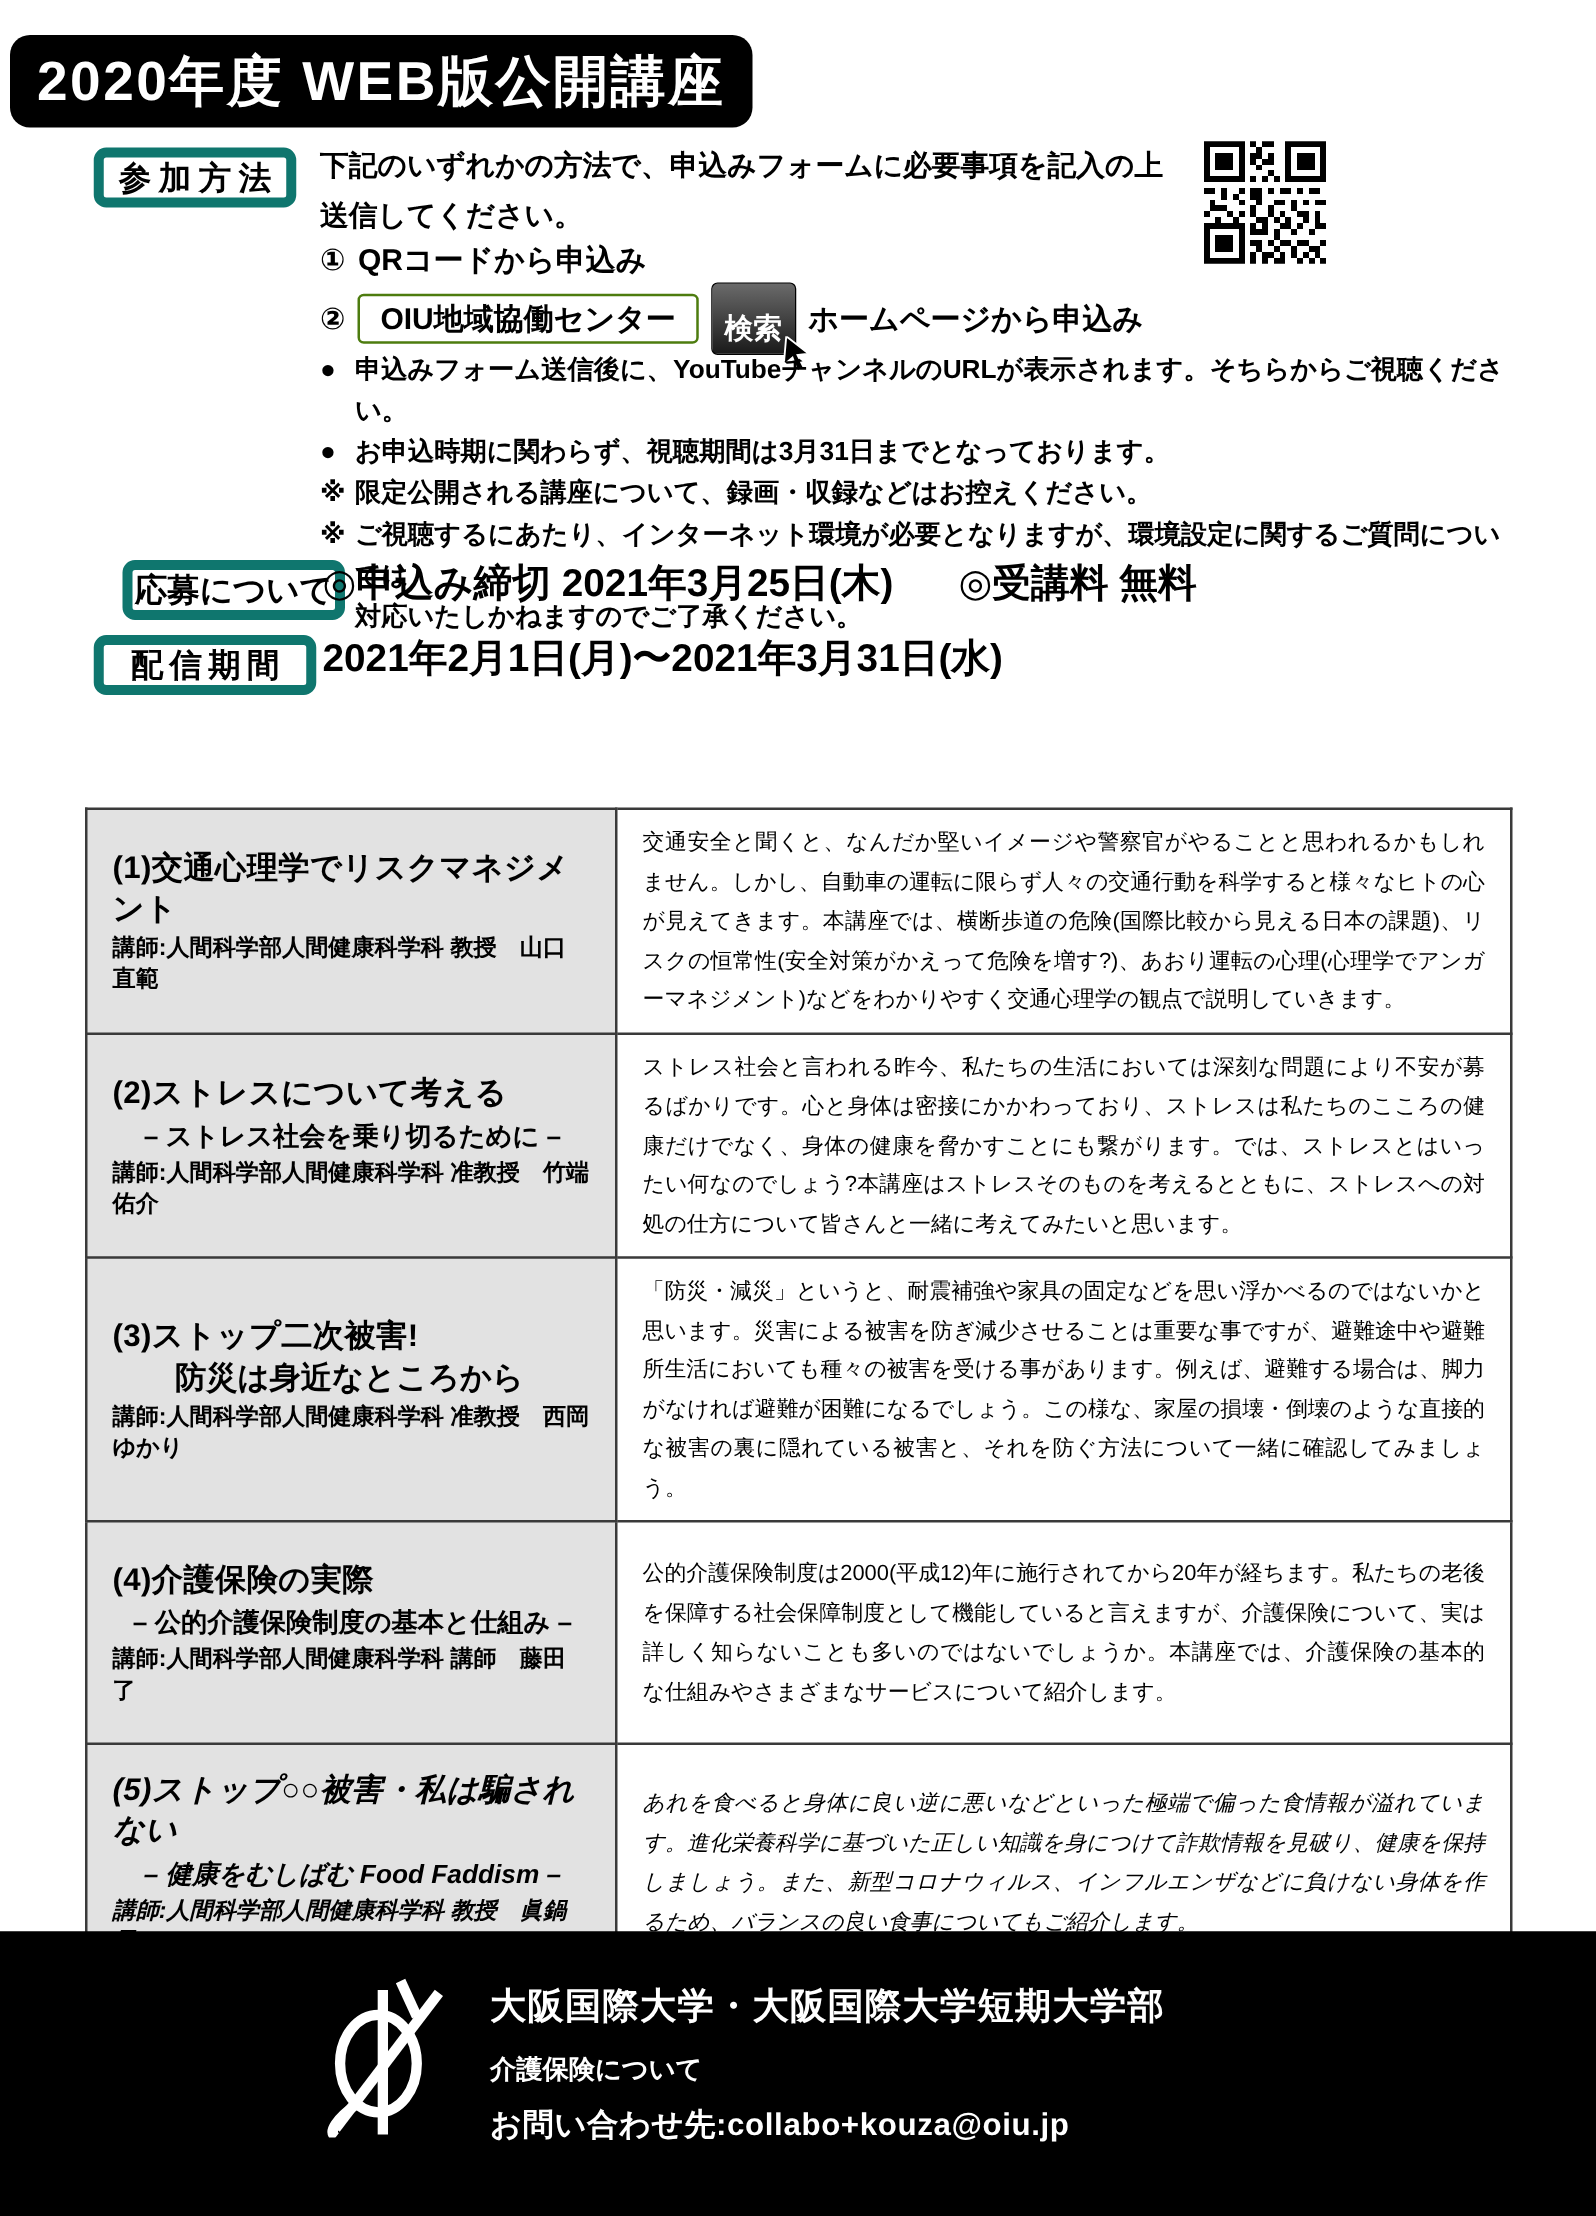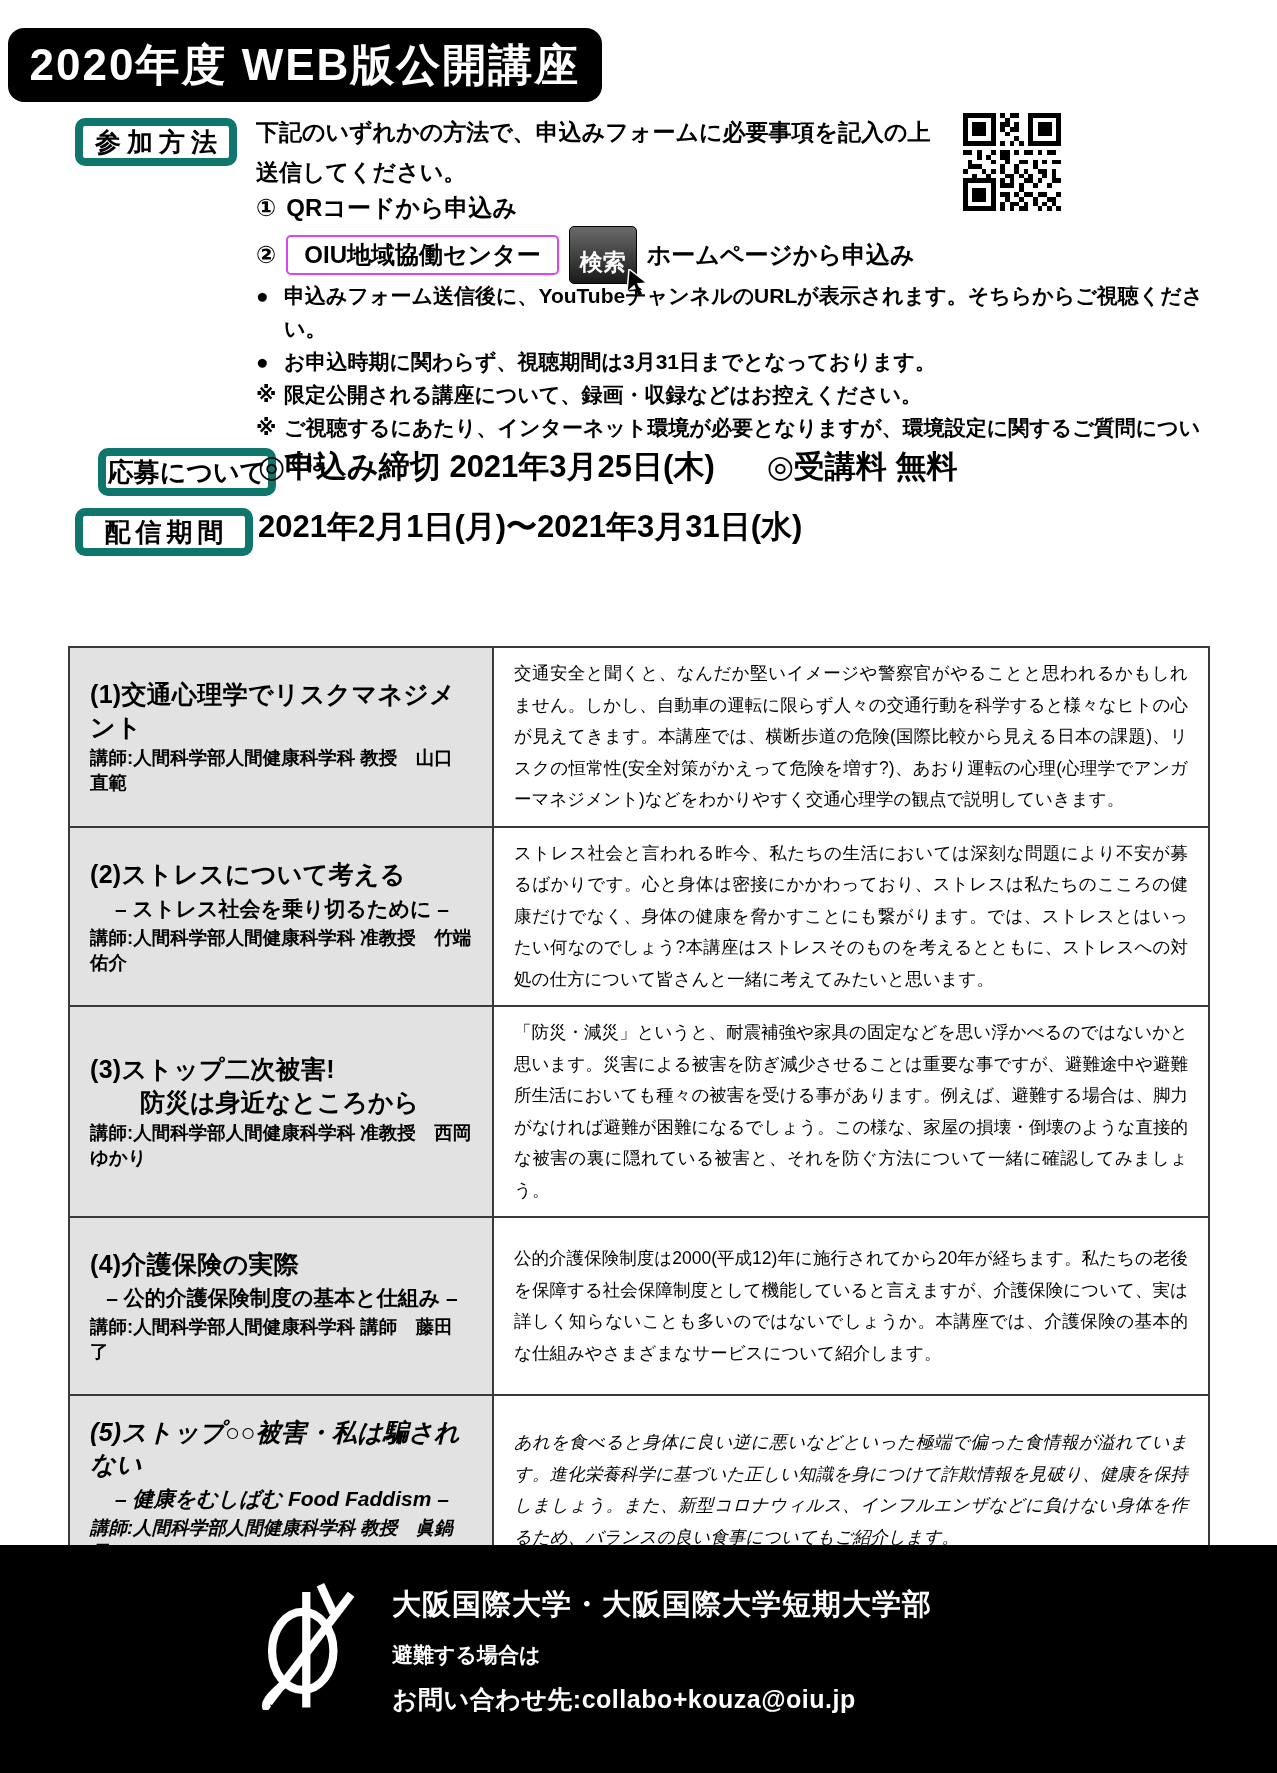--- a/index.html
+++ b/index.html
@@ -24,21 +24,21 @@
     font-weight:bold; white-space:nowrap; box-sizing:border-box;
   }
   .lb-sanka { position:absolute; left:75px; top:118px; width:162px; height:48px; font-size:26px; letter-spacing:6px; padding-left:6px; }
   .lb-oubo  { position:absolute; left:75px; top:448px; width:178px; height:48px; font-size:26px;margin-left:23px; }
   .lb-haishin { position:absolute; left:75px; top:508px; width:178px; height:48px; font-size:26px; letter-spacing:5px; padding-left:5px; }
 
   .participation-intro { position:absolute; left:256px; top:112px; width:720px; font-size:23px; font-weight:bold; line-height:1.75; }
   .method { position:absolute; left:256px; font-size:24px; font-weight:bold; display:flex; align-items:center; gap:10px; white-space:nowrap; }
   .method1 { top:192px; }
   .method2 { top:226px; }
-  .oiu-box { border:2px solid #d946ef; border-radius:5px; padding:2px 16px; font-weight:bold; font-size:24px; background:#fff; }
+  .oiu-box { border:2px solid #4d7c0f; border-radius:5px; padding:2px 16px; font-weight:bold; font-size:24px; background:#fff; }
   .search-btn {
     position:relative; background:linear-gradient(#6a6a6a,#1a1a1a); color:#fff;
     font-weight:bold; font-size:23px; padding:20px 10px 5px; border-radius:5px;
     border:1px solid #000;
   }
   .search-btn svg { position:absolute; right:-15px; bottom:-14px; }
 
   .qr { position:absolute; left:963px; top:113px; width:98px; height:98px; }
 
   .notes { position:absolute; left:256px; top:280px; width:960px; }
@@ -207,20 +207,24 @@
     <span class="txt">お申込時期に関わらず、視聴期間は3月31日までとなっております。</span>
   </div>
   <div class="note">
     <span class="marker">※</span>
     <span class="txt">限定公開される講座について、録画・収録などはお控えください。</span>
   </div>
   <div class="note">
     <span class="marker">※</span>
     <span class="txt">ご視聴するにあたり、インターネット環境が必要となりますが、環境設定に関するご質問については</span>
   </div>
+  <div class="note">
+    <span class="marker"></span>
+    <span class="txt">対応いたしかねますのでご了承ください。</span>
+  </div>
 </div>
 
 <div class="label-box lb-oubo">
   <span>応募について</span>
 </div>
 <div class="oubo-value">
   <span>◎申込み締切 2021年3月25日(木)</span>
   <span class="gap"></span>
   <span>◎受講料 無料</span>
 </div>
@@ -294,16 +298,16 @@
     <g stroke="#fff" stroke-width="7" fill="none">
       <ellipse cx="43" cy="60" rx="26" ry="33"></ellipse>
       <path d="M46 10 L46 108"></path>
       <path d="M14 104 L84 12"></path>
       <path d="M58 4 L69 28"></path>
       <path d="M30 86 Q6 104 14 110"></path>
     </g>
   </svg>
   <div class="footer-text">
     <div class="f-univ">大阪国際大学・大阪国際大学短期大学部</div>
-    <div class="f-center">避難する場合は</div>
+    <div class="f-center">介護保険について</div>
     <div class="f-contact">お問い合わせ先:collabo+kouza@oiu.jp</div>
   </div>
 </div>
 
 </body></html>

